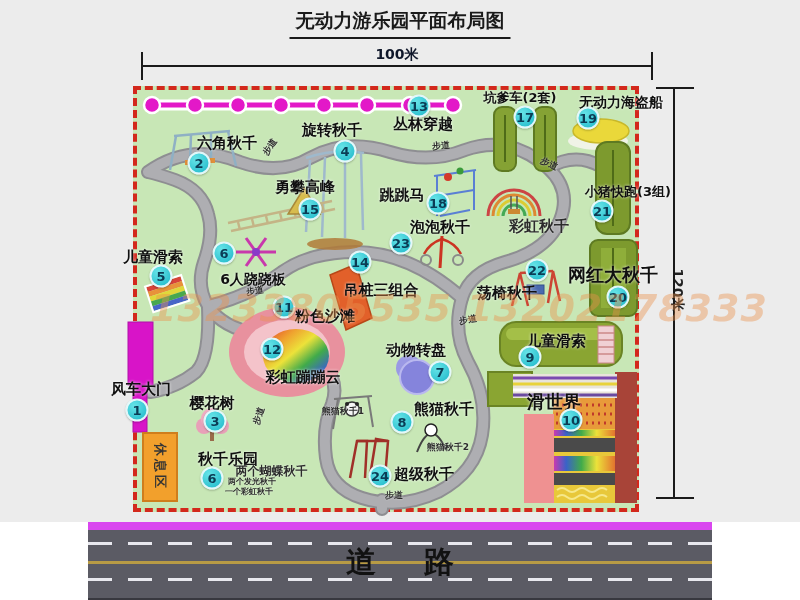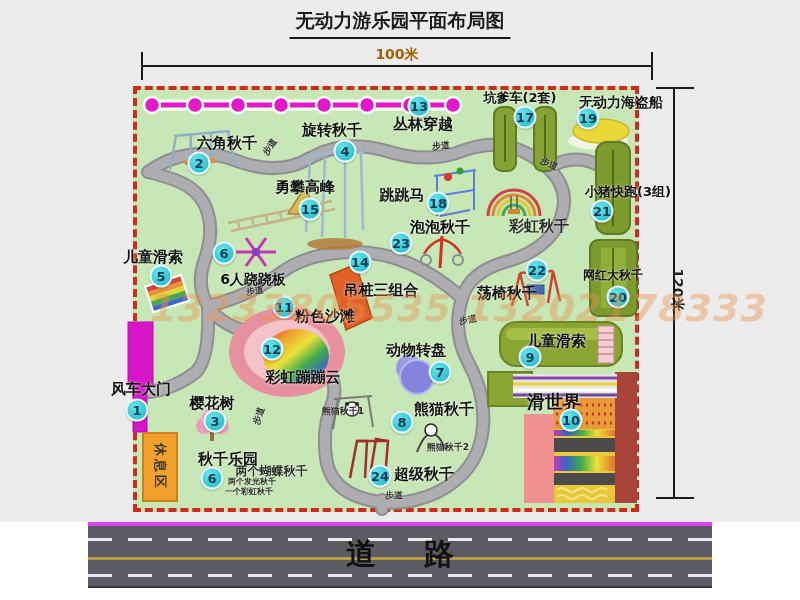--- a/index.html
+++ b/index.html
@@ -5,21 +5,21 @@
   * { margin:0; padding:0; box-sizing:border-box; }
   body { width:800px; height:600px; position:relative; overflow:hidden;
          background:#ececec; font-family:"DejaVu Sans", sans-serif; }
   #stage { position:absolute; inset:0; }
 
   
   .title { position:absolute; top:8px; left:50%; transform:translateX(-50%);
            font-size:19px; font-weight:bold; color:#1a1a1a;
            border-bottom:2px solid #1a1a1a; padding:0 6px 3px 6px; white-space:nowrap; }
   .dim-top { position:absolute; top:46px; left:397px; transform:translateX(-50%);
-             font-size:14px; font-weight:bold; color:#a16207; }
+             font-size:14px; font-weight:bold; color:#0f172a; }
   .dim-right { position:absolute; top:290px; left:677px; transform:translate(-50%,-50%) rotate(90deg);
              font-size:14px; font-weight:bold; color:#222; white-space:nowrap; }
 
   
   .park { position:absolute; left:133px; top:86px; width:506px; height:426px;
           background:#c8e7b6; border:4px dashed #d3281c; }
 
   svg.deco { position:absolute; left:0; top:0; width:800px; height:600px; pointer-events:none; }
 
   
@@ -35,22 +35,22 @@
 
   
   .rest-area { position:absolute; left:142px; top:432px; width:36px; height:70px;
                background:#f2a02c; border:2px solid #cf7e1c; z-index:5;
                display:flex; align-items:center; justify-content:center; }
   .rest-area span { transform:rotate(90deg); font-size:13px; font-weight:bold;
                     color:#343434; letter-spacing:3px; white-space:nowrap; }
 
   
   .road-section { position:absolute; left:0; top:522px; width:800px; height:78px; background:#ffffff; }
-  .road { position:absolute; left:88px; top:0; width:624px; height:66px; background:#5b5b64;
-          border-top:4px solid #d946ef; border-bottom:2px solid #38383f; }
+  .road { position:absolute; left:88px; top:0; width:624px; height:78px; background:#5b5b64;
+          border-top:8px solid #d946ef; border-bottom:2px solid #38383f; }
   .lane-dash { position:absolute; left:0; width:100%; height:3px;
                background:repeating-linear-gradient(90deg,#e8e8ee 0 24px,transparent 24px 40px); }
   .lane-yellow { position:absolute; left:0; top:31px; width:100%; height:3px; background:#b89b45; }
   .road-label { position:absolute; width:100%; top:50%; transform:translateY(-54%); text-align:center;
                 font-size:30px; font-weight:bold; color:#111; letter-spacing:1.6em; text-indent:1.6em; }
 
   
   .wm1 { position:absolute; left:255px; top:250px; font-size:31px; font-weight:bold;
          color:rgba(255,255,255,.48); letter-spacing:2px; z-index:9; white-space:nowrap; }
   .wm2 { position:absolute; left:150px; top:286px; font-size:38px; font-weight:bold; font-style:italic;
@@ -341,21 +341,21 @@
       <div class="attr-label" style="left: 305px; top: 187px; font-size: 15px;">勇攀高峰</div>
       <div class="num-bubble" style="left: 310px; top: 209px;">15</div>
       <div class="attr-label" style="left: 228px; top: 459px; font-size: 15px;">秋千乐园</div>
       <div class="num-bubble" style="left: 212px; top: 478px;">6</div>
       <div class="attr-label" style="left: 520px; top: 98px; font-size: 13px;">坑爹车(2套)</div>
       <div class="num-bubble" style="left: 525px; top: 117px;">17</div>
       <div class="attr-label" style="left: 402px; top: 195px; font-size: 15px;">跳跳马</div>
       <div class="num-bubble" style="left: 438px; top: 203px;">18</div>
       <div class="attr-label" style="left: 621px; top: 103px; font-size: 14px;">无动力海盗船</div>
       <div class="num-bubble" style="left: 588px; top: 118px;">19</div>
-      <div class="attr-label" style="left: 613px; top: 275px; font-size: 12px; text-align: right;">网红大秋千</div>
+      <div class="attr-label" style="left: 613px; top: 275px; font-size: 18px; text-align: right;">网红大秋千</div>
       <div class="num-bubble" style="left: 618px; top: 297px;">20</div>
       <div class="attr-label" style="left: 628px; top: 192px; font-size: 13px;">小猪快跑(3组)</div>
       <div class="num-bubble" style="left: 602px; top: 211px;">21</div>
       <div class="attr-label" style="left: 507px; top: 293px; font-size: 15px;">荡椅秋千</div>
       <div class="num-bubble" style="left: 537px; top: 270px;">22</div>
       <div class="attr-label" style="left: 440px; top: 227px; font-size: 15px;">泡泡秋千</div>
       <div class="num-bubble" style="left: 401px; top: 243px;">23</div>
       <div class="attr-label" style="left: 424px; top: 474px; font-size: 15px;">超级秋千</div>
       <div class="num-bubble" style="left: 380px; top: 476px;">24</div>
       <div class="sub-label" style="left: 539px; top: 226px; font-size: 15px; transform: translate(-50%, -50%) rotate(0deg);">彩虹秋千</div>

